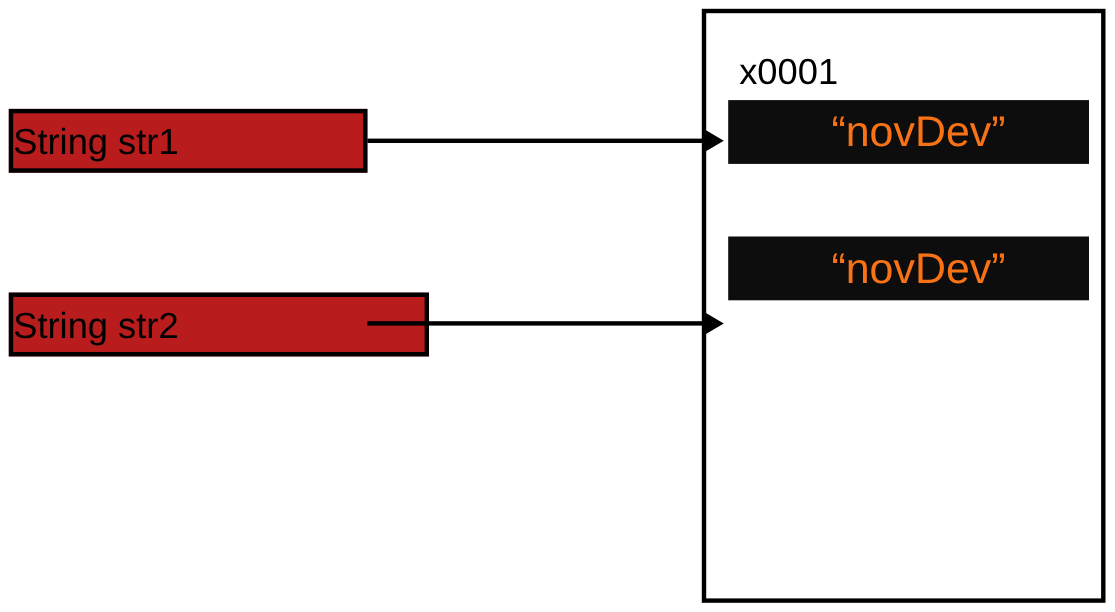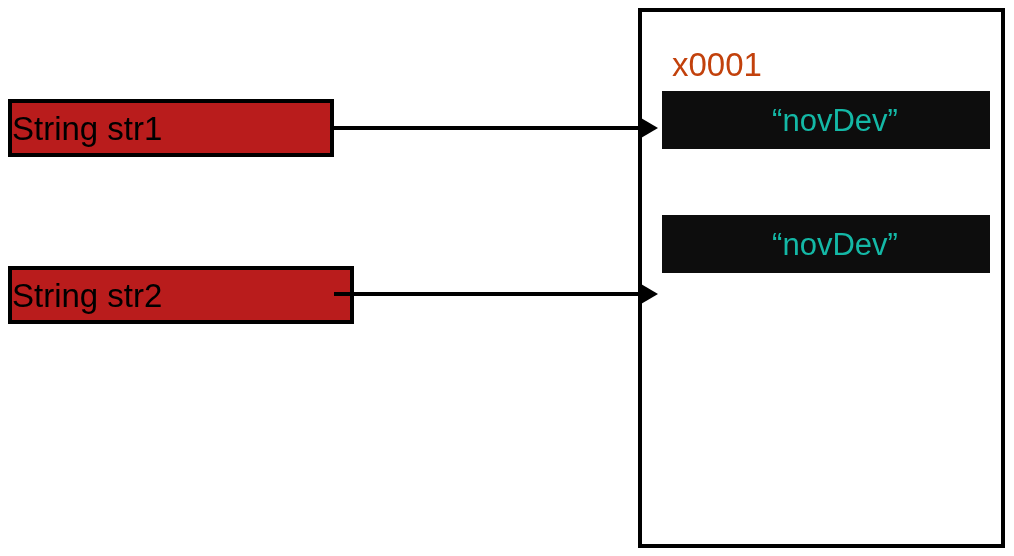--- a/index.html
+++ b/index.html
@@ -29,21 +29,21 @@
     justify-content: flex-start;
   }
   .var-box-label {
     font-size: 33px;
     line-height: 1;
     color: #000000;
     letter-spacing: 0px;
     white-space: nowrap;
   }
   #var-box-1 { left: 8px;  top: 99px;  width: 326px; height: 58px; }
-  #var-box-2 { left: 8px;  top: 266px; width: 346px; height: 58px; }
+  #var-box-2 { left: 8px;  top: 266px; width: 382px; height: 58px; }
 
   
   .arrow {
     position: absolute;
     height: 0;
   }
   .arrow-line {
     position: absolute;
     left: 0;
     top: 0;
@@ -83,38 +83,38 @@
     position: absolute;
     left: 20px;
     width: 328px;
   }
   #mem-slot-1 { top: 36px; }
   #mem-slot-2 { top: 203px; }
 
   .mem-address {
     font-size: 33px;
     line-height: 1;
-    color: #c2410c;
+    color: #000000;
     white-space: nowrap;
     margin-bottom: 10px;
     padding-left: 10px;
   }
   .mem-value-box {
     box-sizing: border-box;
     width: 328px;
     height: 58px;
     background: #0d0d0d;
     display: flex;
     align-items: center;
     justify-content: center;
   }
   .mem-value-text {
-    font-size: 31px;
+    font-size: 39px;
     line-height: 1;
-    color: #14b8a6;
+    color: #f97316;
     white-space: nowrap;
     padding-left: 18px;
   }
 </style>
 </head>
 <body>
 
 <div id="canvas">
 
   <div class="var-box" id="var-box-1">

